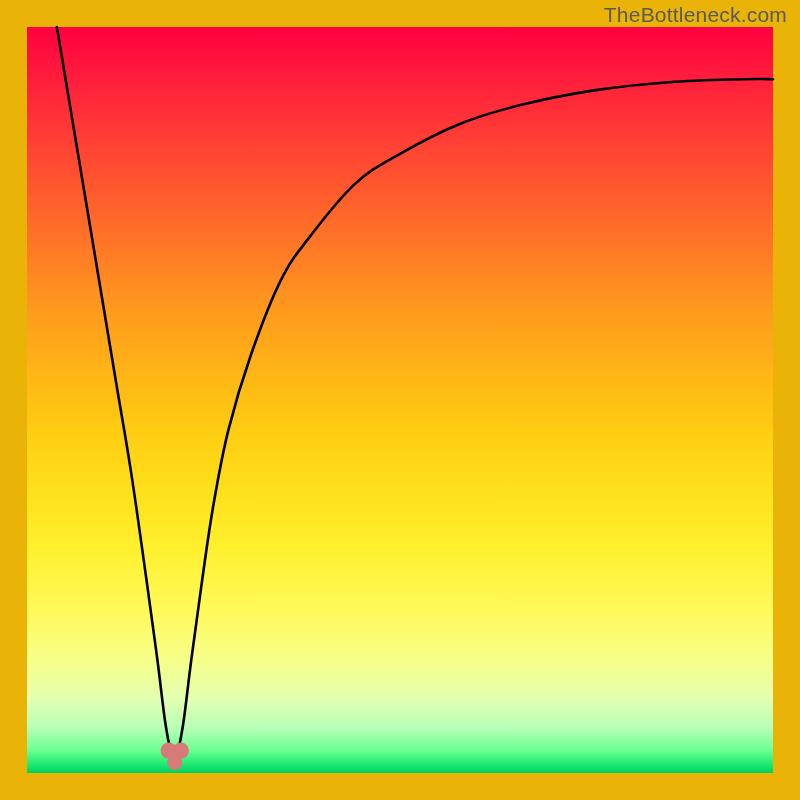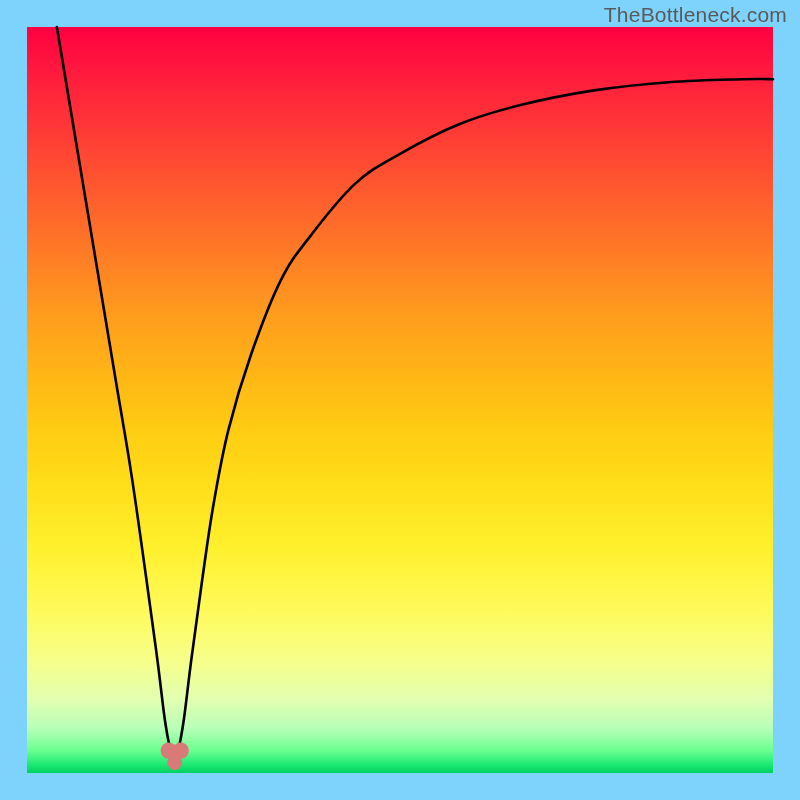--- a/index.html
+++ b/index.html
@@ -9,21 +9,21 @@
     height: 800px;
     overflow: hidden;
     background: #000;
     font-family: Arial, Helvetica, sans-serif;
   }
   .frame {
     position: absolute;
     top: 0; left: 0;
     width: 800px;
     height: 800px;
-    background: #7dd3fc;
+    background: #eab308;
   }
   .plot-area {
     position: absolute;
     top: 27px;
     left: 27px;
     width: 746px;
     height: 746px;
   }
   .gradient-bg {
     position: absolute;

